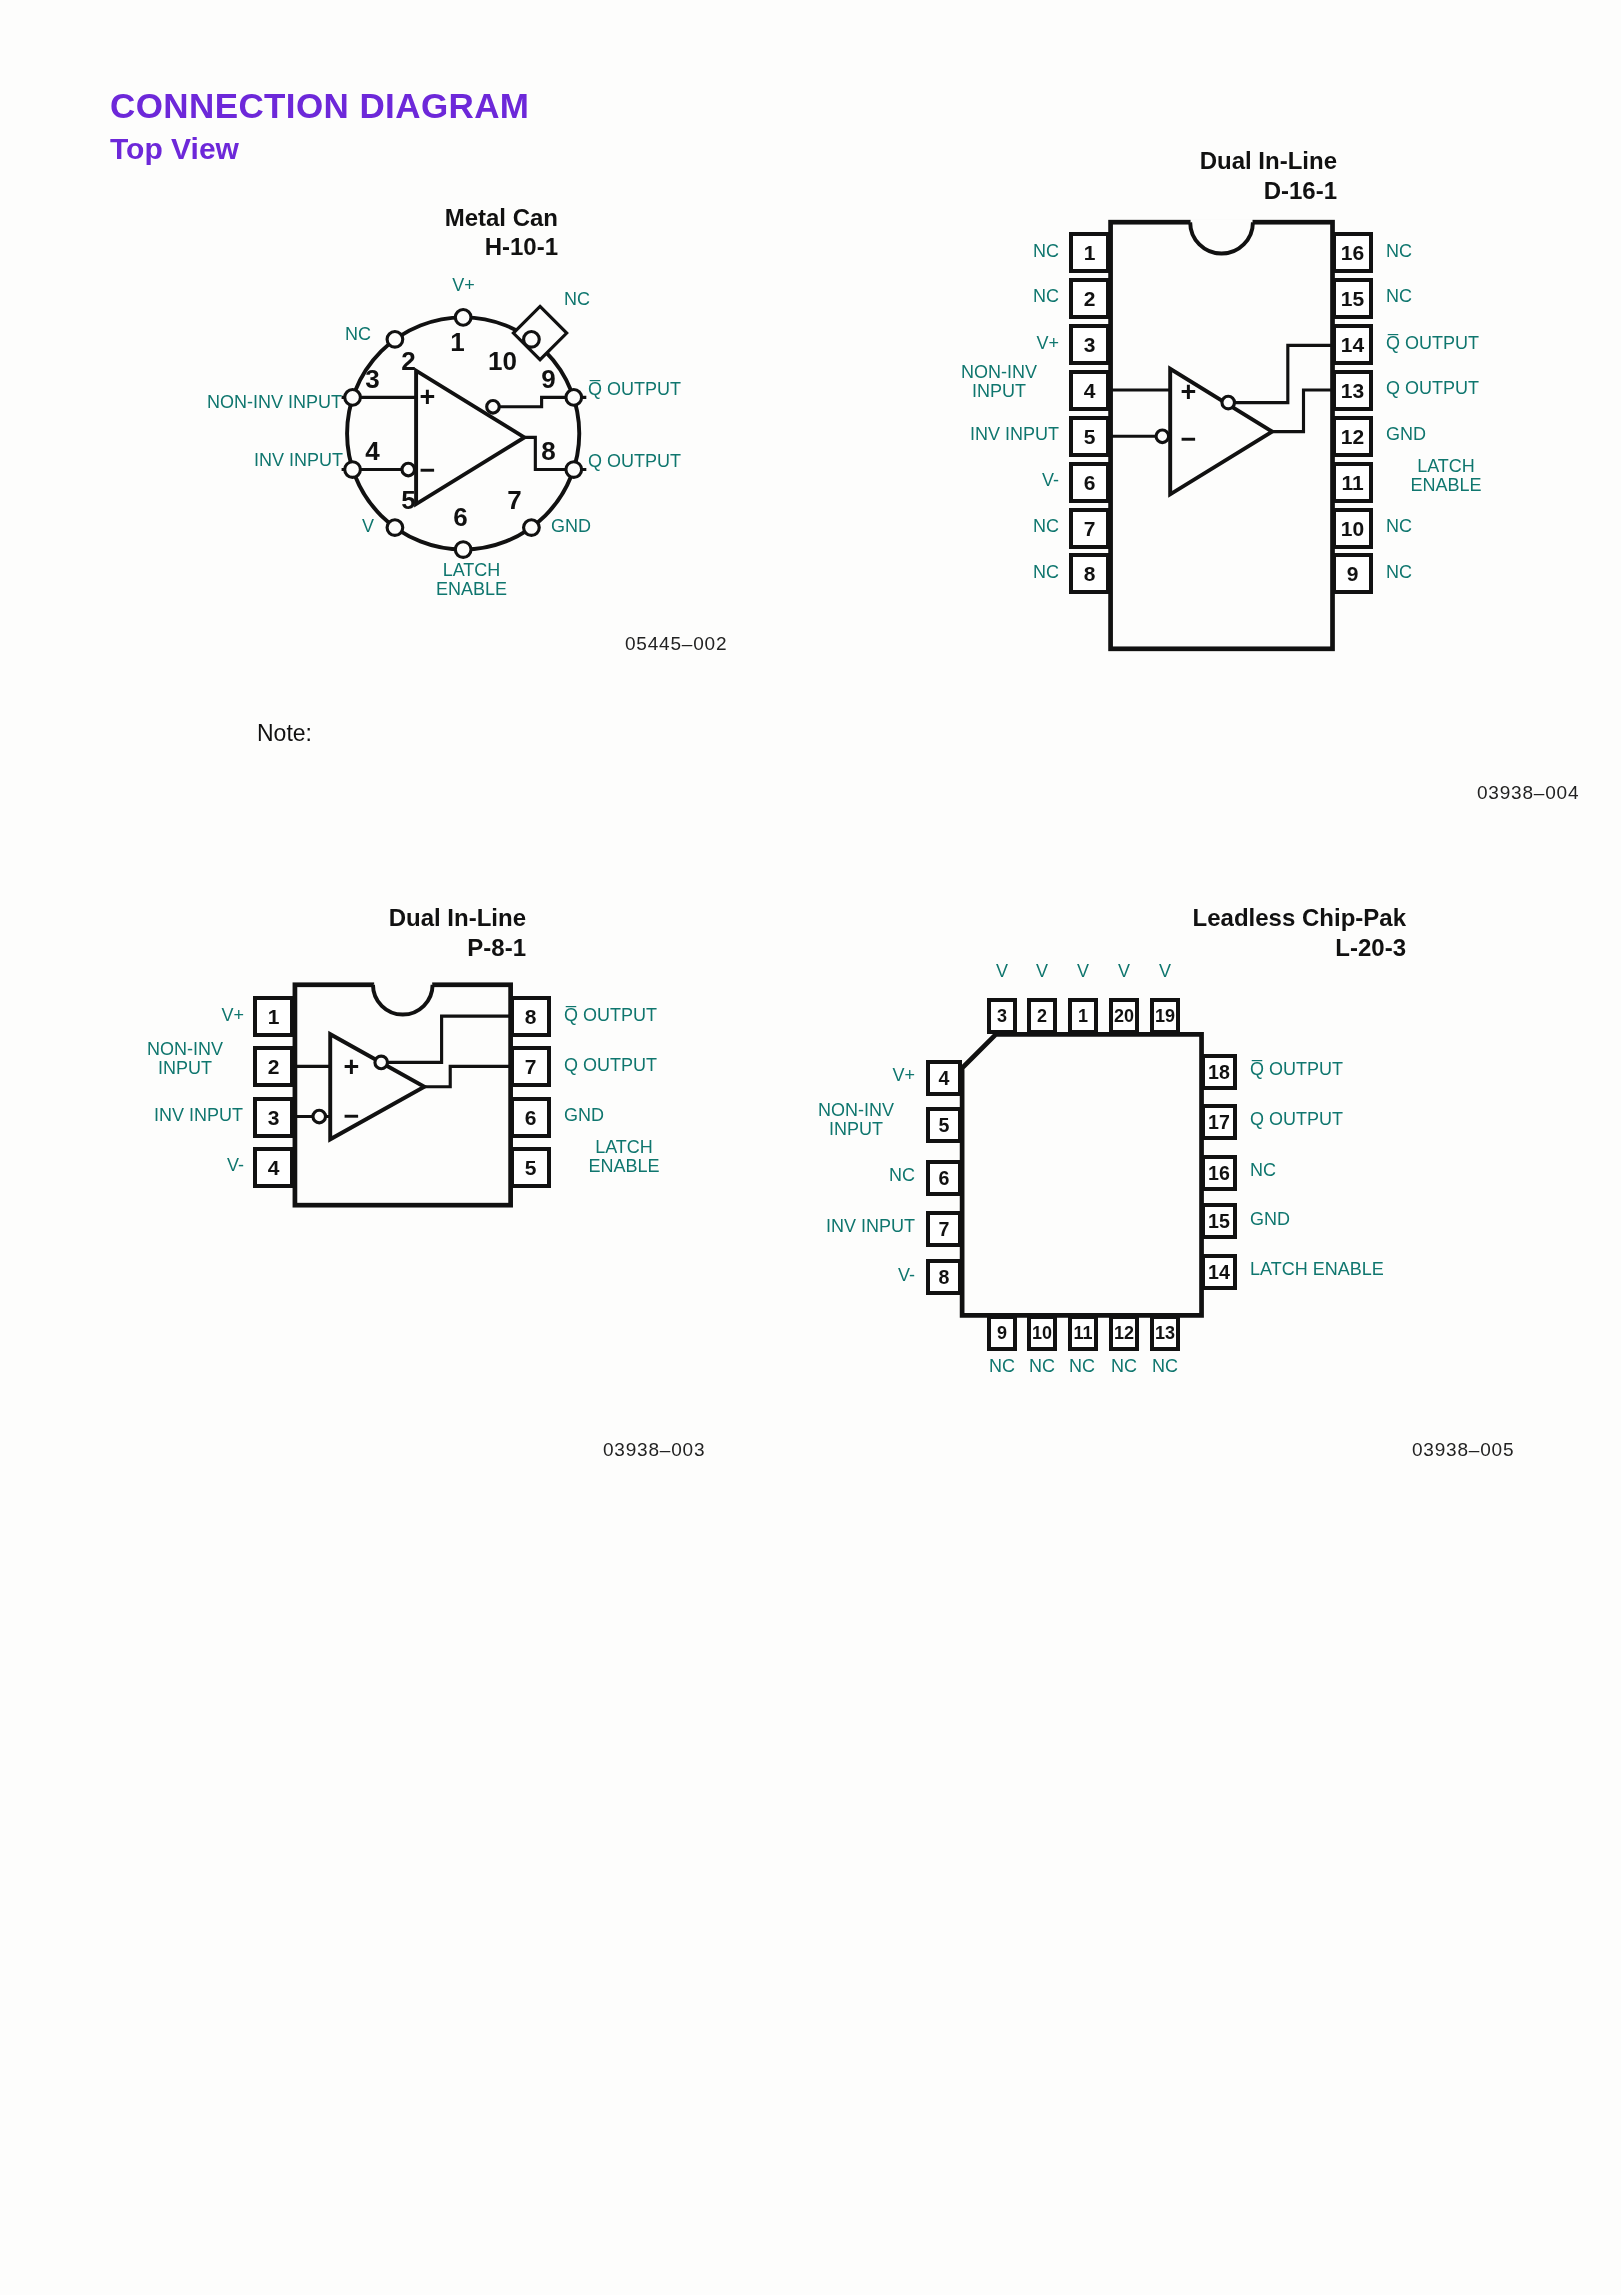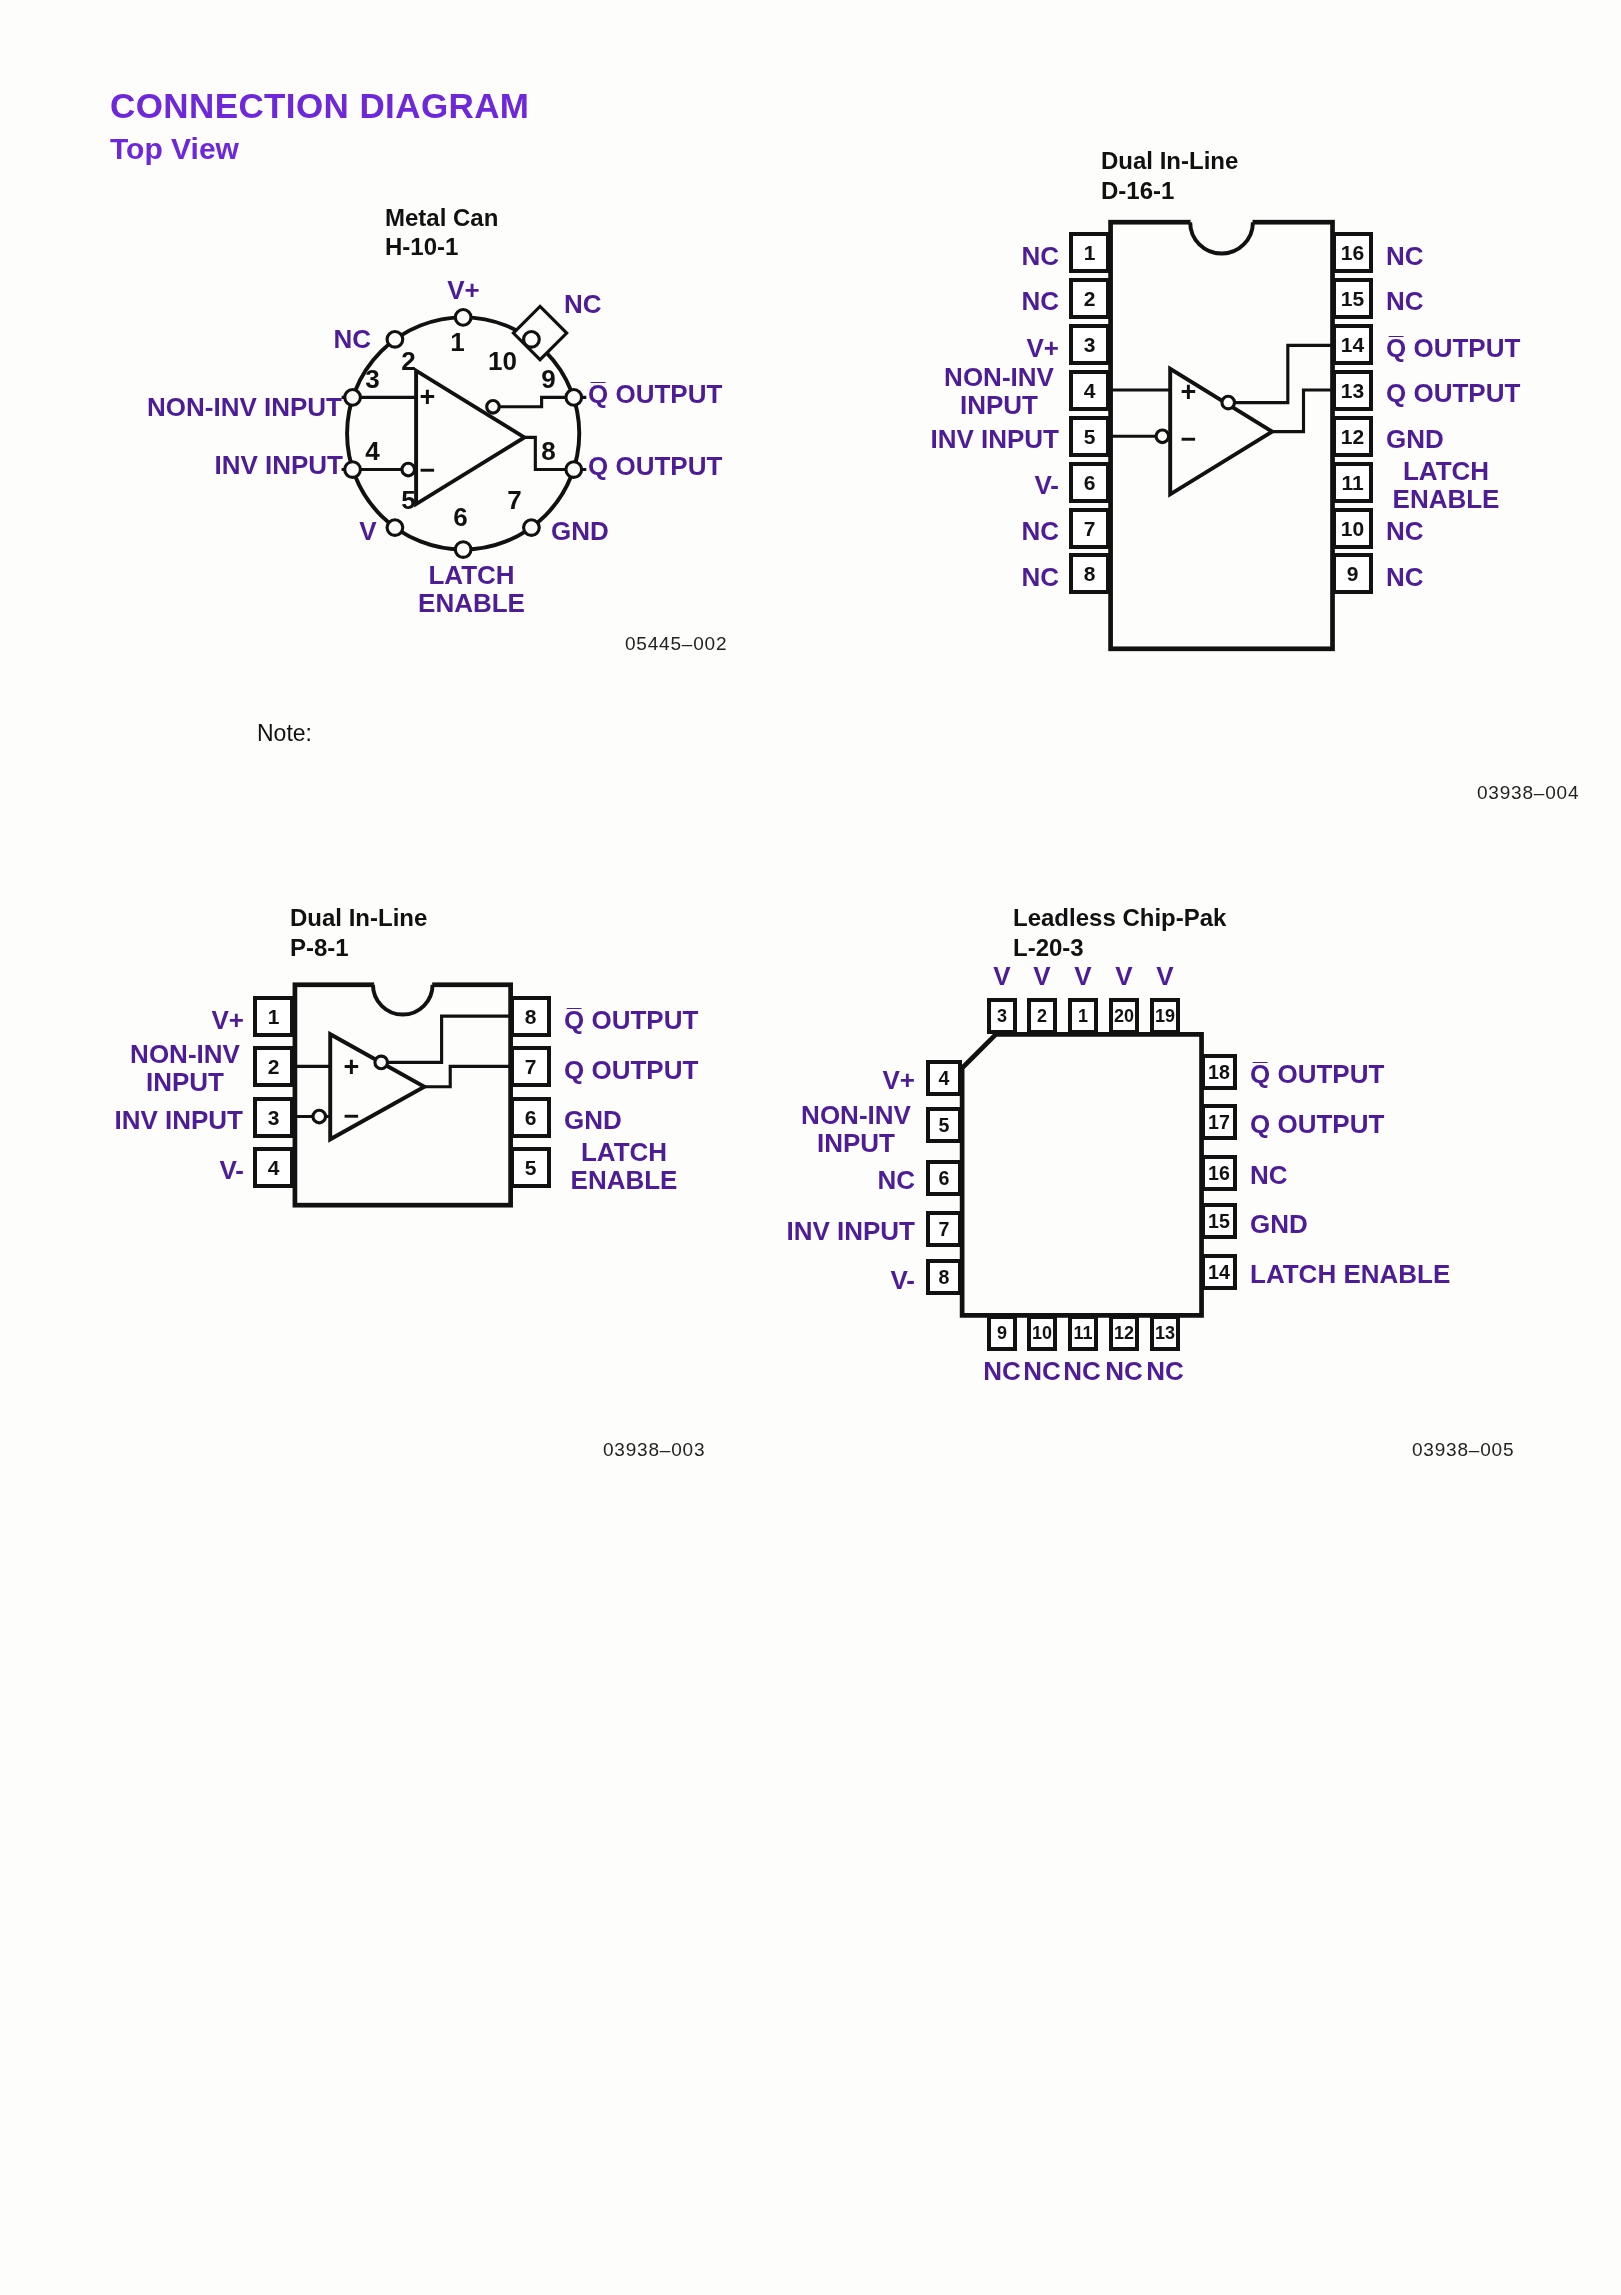--- a/index.html
+++ b/index.html
@@ -1,28 +1,28 @@
 <!DOCTYPE html>
 <html style="font-size:12.6px"><head>
 <meta charset="utf-8">
 <style>
   html,body{margin:0;padding:0;background:#e8e8e8;}
   .page{position:relative;width:1622px;height:2295px;background:#fdfdfc;overflow:hidden;
         font-family:"Liberation Sans", sans-serif;color:#111;}
-  .lbl{position:absolute;font-weight:700;font-size:26px;color:#4c1d95;line-height:1.08;white-space:nowrap;}
+  .lbl{position:absolute;font-weight:400;font-size:18px;color:#0f766e;line-height:1.08;white-space:nowrap;}
   .r{text-align:right;}
   .c{text-align:center;}
   .wrap{white-space:normal;}
   .num{position:absolute;font-weight:700;font-size:26px;color:#111;text-align:center;width:39px;}
   .pbox{position:absolute;box-sizing:border-box;border:4.7px solid #111;background:#fff;
         display:flex;align-items:center;justify-content:center;font-weight:700;color:#111;}
   .pbox.d{width:41px;height:41px;font-size:21px;}
   .pbox.s{width:36px;height:36px;font-size:19.6px;}
   .pbox.t{width:30px;height:36px;font-size:18px;}
-  .dtitle{position:absolute;font-weight:700;font-size:24px;color:#111;text-align:left;line-height:1.25;}
+  .dtitle{position:absolute;font-weight:700;font-size:24px;color:#111;text-align:right;line-height:1.25;}
   .htitle{position:absolute;font-weight:700;color:#6d28d9;}
   .cap{position:absolute;font-size:19px;color:#222;letter-spacing:0.8px;}
   .sym{position:absolute;font-weight:700;font-size:27px;color:#111;text-align:center;width:31px;}
   .note-row{position:absolute;display:flex;gap:9.4px;font-size:23px;color:#111;line-height:1.28;}
   .note-text{display:inline-block;width:298px;}
   svg{position:absolute;}
 </style>
 </head>
 <body>
 

